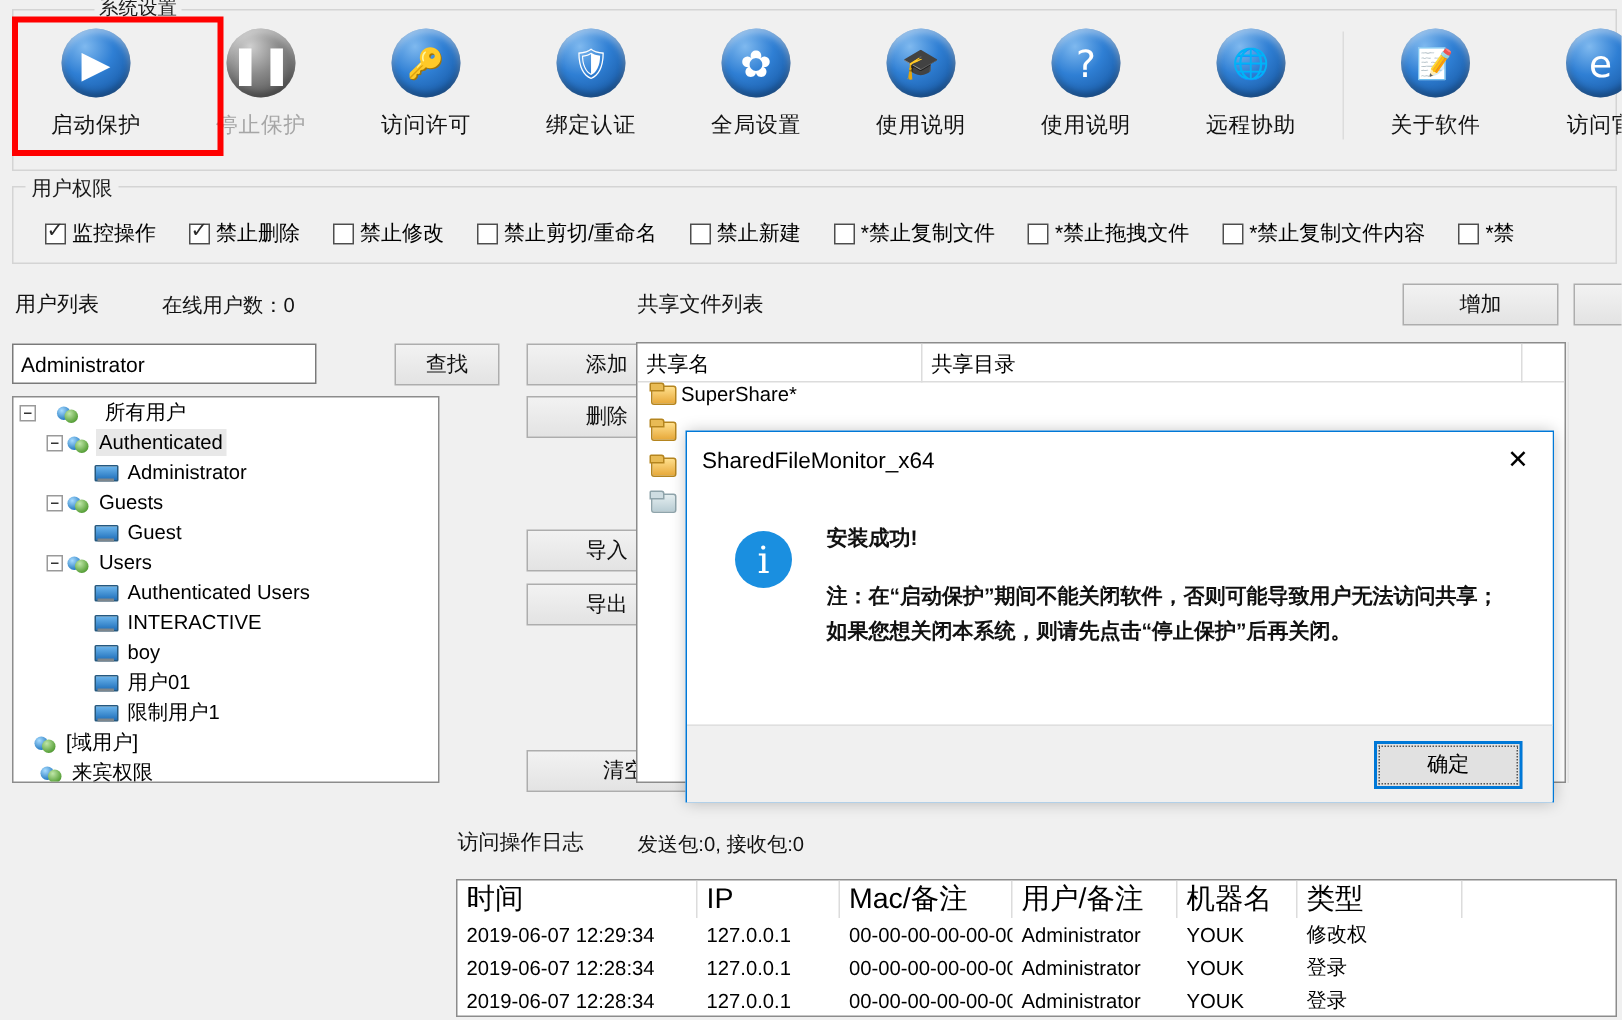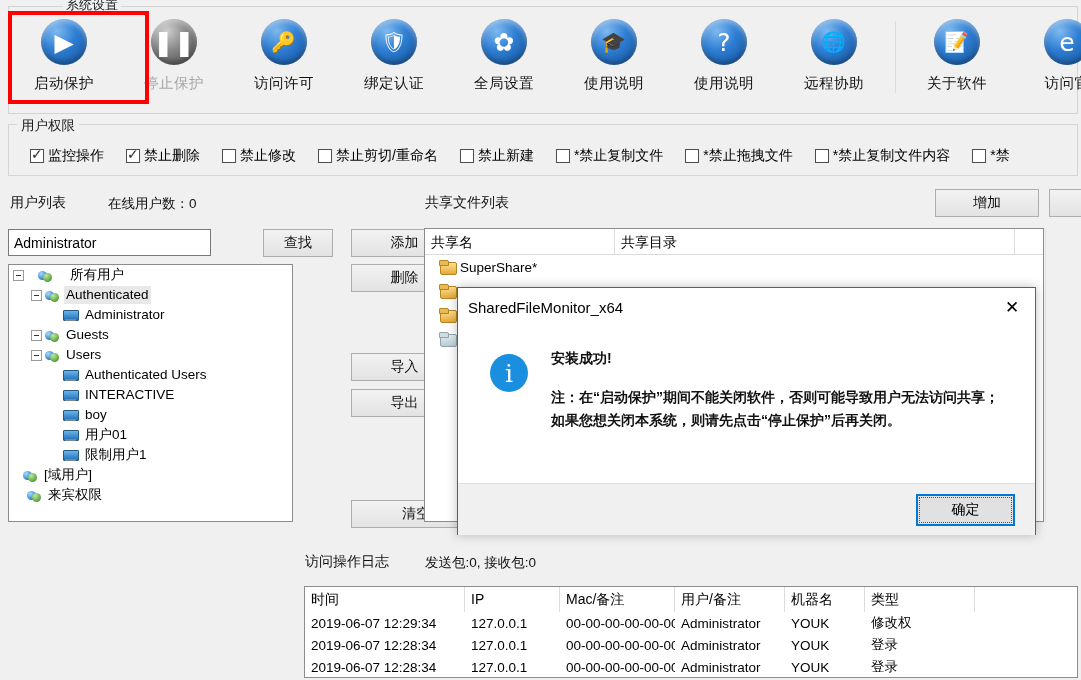--- a/index.html
+++ b/index.html
@@ -144,39 +144,39 @@
   
   .share-panel {
     position: absolute; left: 424px; top: 228px; width: 620px; height: 294px;
     background: #fff; border: 1px solid #8c8c8c; overflow: hidden;
   }
   .share-head {
     display: flex; height: 26px; border-bottom: 1px solid #dcdcdc;
     font-size: 14px; align-items: center;
   }
   .share-head .c { padding-left: 6px; border-right: 1px solid #dcdcdc; height: 26px; line-height: 26px; }
-  .share-row { display: flex; align-items: center; height: 24px; font-size: 13.5px; padding-left: 14px; }
+  .share-row { display: flex; height: 24px; font-size: 13.5px; padding-left: 8px; }
   .icoF { width: 17px; height: 14px; margin-right: 4px; flex: 0 0 17px; position: relative; }
   .icoF::before {
     content: ""; position: absolute; left: 1px; top: 2px; width: 15px; height: 11px;
     background: linear-gradient(#ffdf8c, #e7a93a); border: 1px solid #b5851f; border-radius: 1px 2px 2px 2px;
   }
   .icoF::after {
     content: ""; position: absolute; left: 0px; top: 0px; width: 8px; height: 4px;
     background: #e8bb55; border: 1px solid #b5851f; border-radius: 1px 2px 0 0;
   }
   .icoF.gray::before { background: linear-gradient(#e4eef0, #b9cdd4); border-color: #8fa4ab; }
   .icoF.gray::after { background: #cfdde2; border-color: #8fa4ab; }
 
   
   .log-panel {
     position: absolute; left: 304px; top: 586px; width: 774px; height: 92px;
     background: #fff; border: 1px solid #8c8c8c; overflow: hidden;
   }
-  .log-head { display: flex; height: 25px; align-items: stretch; font-size: 14px; }
+  .log-head { display: flex; height: 25px; align-items: stretch; font-size: 19px; }
   .log-head .c {
     padding-left: 6px; border-right: 1px solid #dcdcdc; line-height: 25px;
     overflow: hidden; white-space: nowrap;
   }
   .log-row { display: flex; height: 22px; font-size: 13.5px; align-items: center; }
   .log-row .c { padding-left: 6px; overflow: hidden; white-space: nowrap; }
 
   
   .dlg {
     position: absolute; left: 457px; top: 287px; width: 579px; height: 248px;
@@ -333,20 +333,25 @@
       </div>
       <div class="tnode" style="padding-left: 40px;">
         <span class="dots"></span>
         <span class="icoU"></span>
         <span class="tlabel">Administrator</span>
       </div>
       <div class="tnode" style="padding-left: 22px;">
         <span class="exp"></span>
         <span class="icoG"></span>
         <span class="tlabel">Guests</span>
+      </div>
+      <div class="tnode" style="padding-left: 40px;">
+        <span class="dots"></span>
+        <span class="icoU"></span>
+        <span class="tlabel">Guest</span>
       </div>
       <div class="tnode" style="padding-left: 22px;">
         <span class="exp"></span>
         <span class="icoG"></span>
         <span class="tlabel">Users</span>
       </div>
       <div class="tnode" style="padding-left: 40px;">
         <span class="dots"></span>
         <span class="icoU"></span>
         <span class="tlabel">Authenticated Users</span>

